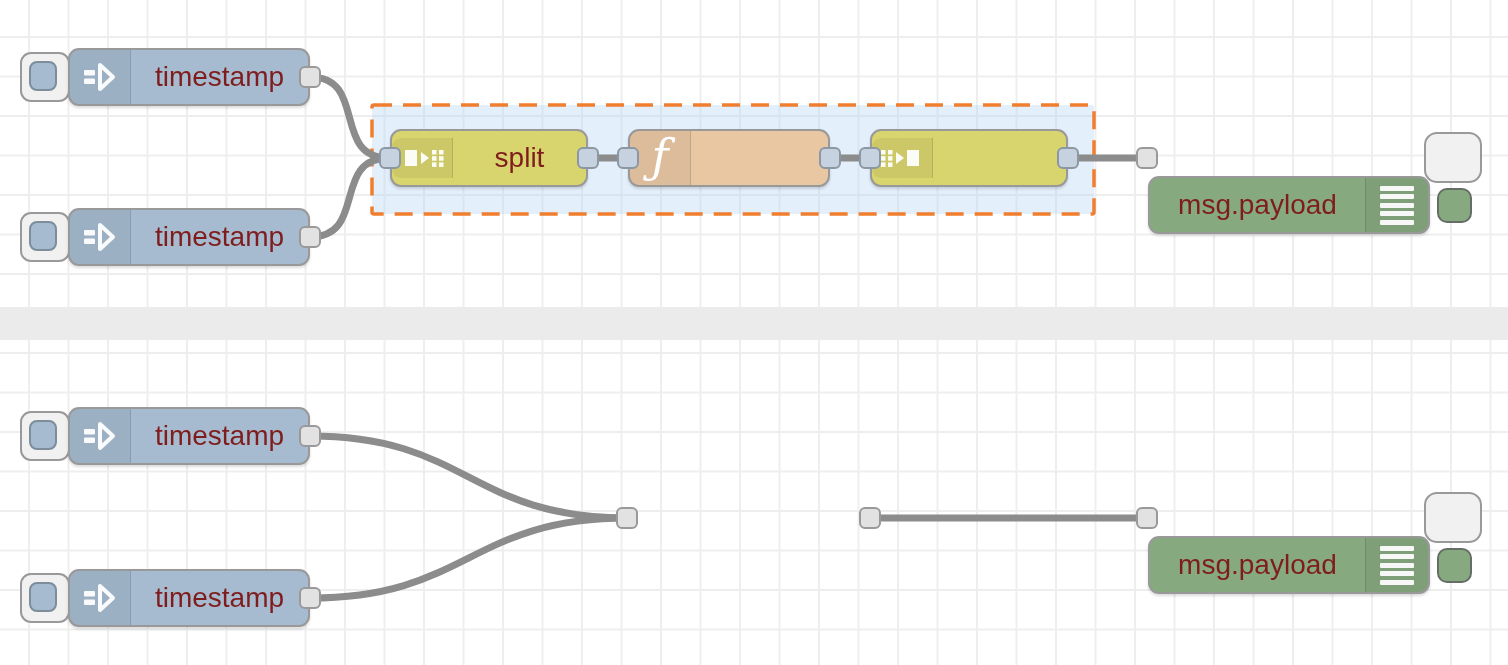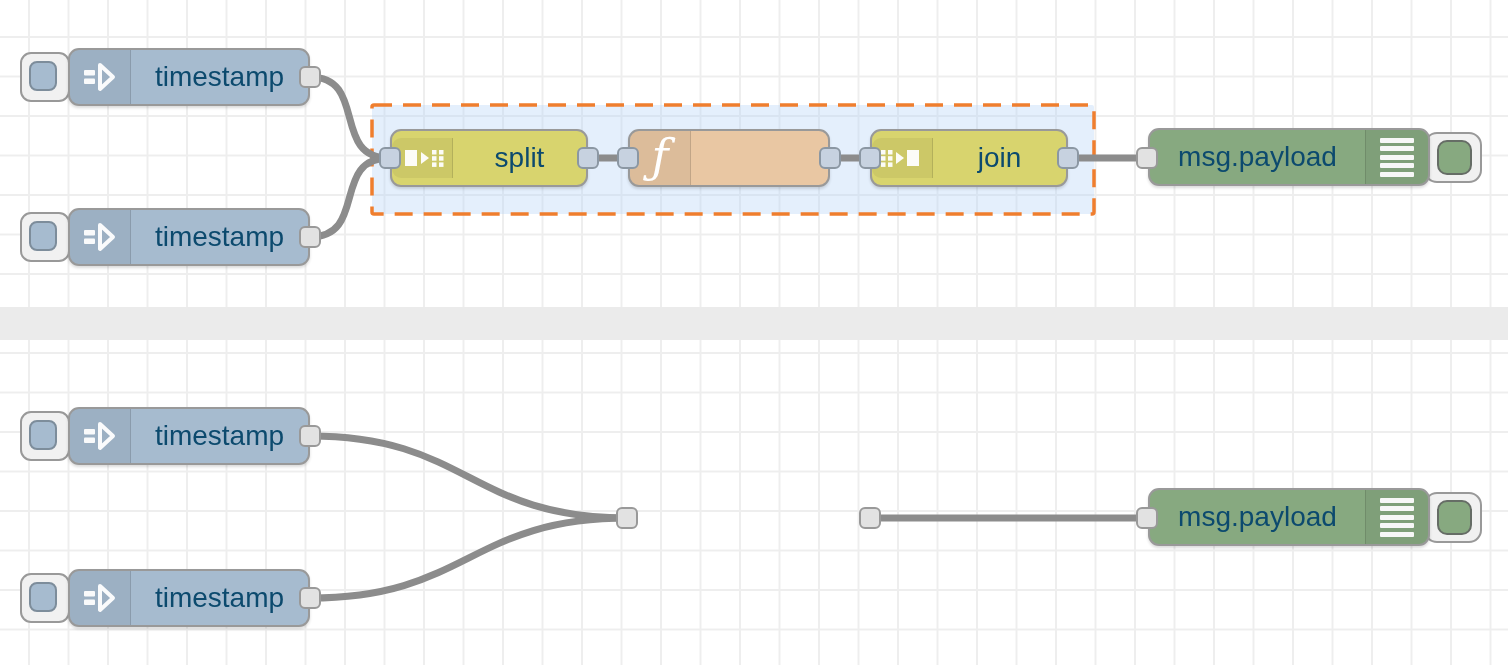--- a/index.html
+++ b/index.html
@@ -40,29 +40,29 @@
     display:flex;align-items:center;justify-content:center;
   }
   .node .icon-area.right{
     border-right:none;border-left:1px solid rgba(0,0,0,0.12);
     border-radius:0 9px 9px 0;
     width:62px;flex:0 0 62px;
     flex-direction:column;justify-content:center;
   }
   .node .label{
     flex:1;display:flex;align-items:center;justify-content:center;
-    font-size:28px;color:#0c4a6e;white-space:nowrap;
+    font-size:28px;color:#7f1d1d;white-space:nowrap;
     padding:0 6px;
   }
 
   .inject-bg{background:#a6bbcf;}
   .splitjoin-bg{background:#d8d46e;align-items:center;}
   .function-bg{background:#e9c7a3;}
   .subflow-bg{background:#d9a193;}
-  .debug-bg{background:#87a980;}
+  .debug-bg{background:#87a980;margin-top:48px;}
 
   
   .btn-out{
     position:absolute;z-index:1;
     background:#f1f1f1;border:2px solid #999999;border-radius:11px;
     box-sizing:border-box;
   }
   .btn-in{
     position:absolute;z-index:2;
     border:2px solid #7d8d9b;border-radius:8px;
@@ -185,21 +185,20 @@
             <rect x="8" y="12" width="4.5" height="4.5"></rect>
           <rect x="1" y="18.2" width="4.5" height="4.5"></rect>
             <rect x="8" y="18.2" width="4.5" height="4.5"></rect>
           <rect x="1" y="24.4" width="4.5" height="4.5"></rect>
             <rect x="8" y="24.4" width="4.5" height="4.5"></rect>
           <polygon points="16,14 24,20 16,26"></polygon>
           <rect x="27" y="12" width="12" height="16"></rect>
         </g>
       </svg>
     </div>
-    <div class="label">join</div>
   </div>
 
   <div class="node debug-bg" style="left:1148px;top:128px;width:282px;">
     <div class="label">msg.payload</div>
     <div class="icon-area right">
       <div class="debug-bars">
         <div class="bar"></div>
           <div class="bar"></div>
           <div class="bar"></div>
           <div class="bar"></div>

